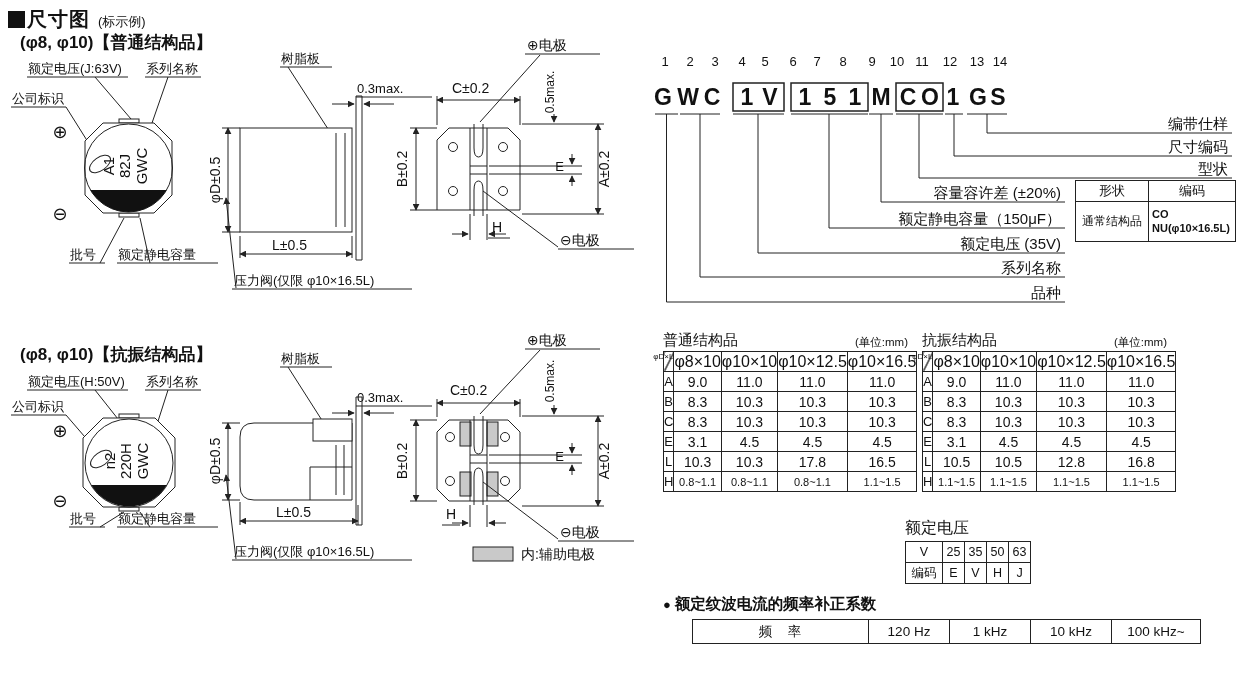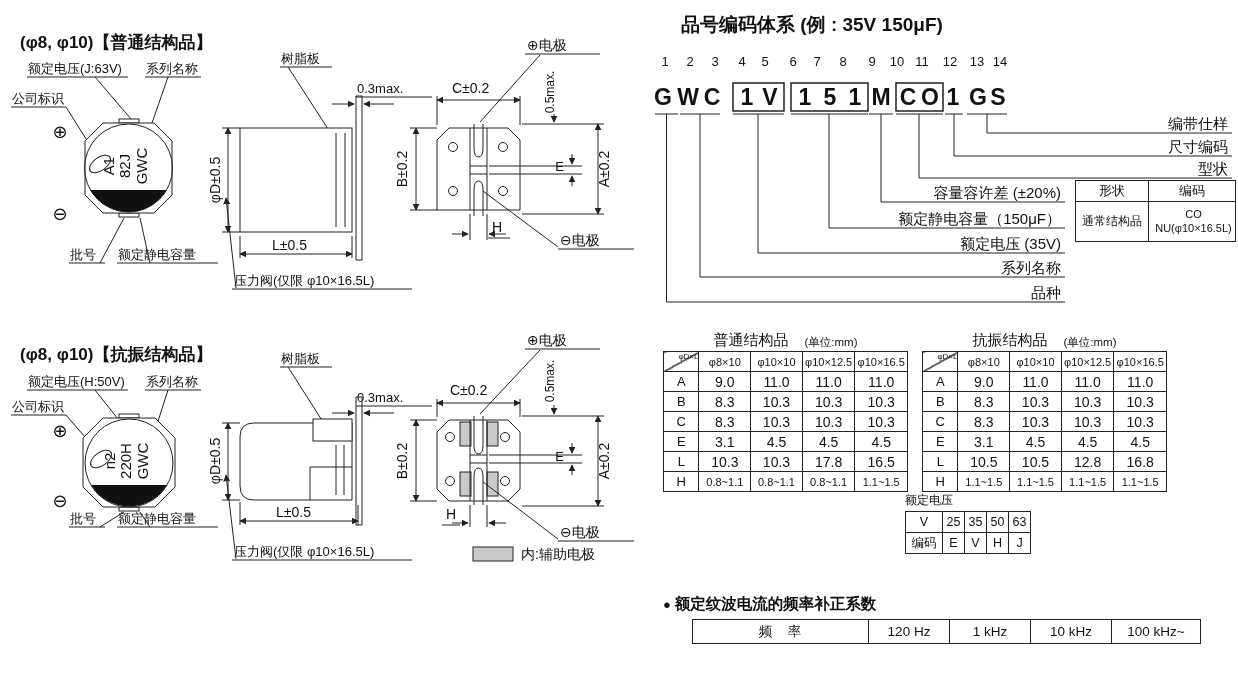--- a/index.html
+++ b/index.html
@@ -21,50 +21,55 @@
   .hdr-note{font-size:13px;margin-left:8px;padding-top:4px;}
   
   .code-title{left:681px;top:12px;font-size:19px;font-weight:bold;}
   table{border-collapse:collapse;background:#fff;}
   td,th{border:1px solid #222;text-align:center;padding:0;font-weight:normal;color:#111;}
   .shape-table{left:1075px;top:180px;padding-left:48px;}
   .shape-table{border:1.5px solid #222;}
   .shape-table th{width:72px;height:20px;font-size:13px;}
   .shape-table th.c2{width:86px;}
   .shape-table td{height:39px;font-size:12px;}
-  .shape-table td.code{font-size:11px;text-align:center;padding-left:3px;line-height:1.2;}
+  .shape-table td.code{font-size:11px;text-align:left;padding-left:3px;line-height:1.2;font-weight:bold;}
   .dimwrap{width:245px;}
-  .dimhead{display:flex;justify-content:center;align-items:flex-end;font-size:15px;height:19px;}
+  .dimhead{display:flex;justify-content:space-between;align-items:flex-end;font-size:15px;height:19px;}
   .dimhead .unit{font-size:11.5px;margin-left:16px;}
   .dimtable{border:1.5px solid #222;margin-top:1px;}
   .dimtable th,.dimtable td{height:19px;font-size:12px;}
-  .dimtable th.hd{font-size:11px;width:52px;}
+  .dimtable th.hd{font-size:16px;width:52px;}
   .dimtable td.lb{width:37px;font-size:13px;}
   .dimtable td.v{width:52px;font-size:14px;}
   .corner{position:relative;width:37px;background:linear-gradient(to bottom right,transparent calc(50% - 0.7px),#222 calc(50% - 0.7px),#222 calc(50% + 0.7px),transparent calc(50% + 0.7px));}
   .corner span{position:absolute;top:0;right:0;font-size:8px;}
   .voltwrap{left:905px;top:492px;}
-  .volt-title{font-size:12px;margin-bottom:2px;}
+  .volt-title{font-size:16px;margin-bottom:2px;margin-top:26px;}
   .volt-table{border:1.5px solid #222;}
   .volt-table td{height:20px;font-size:12.5px;}
   .volt-table td.lb{width:36px;}
   .volt-table td.v{width:21px;}
   .freq-title{left:663px;top:594px;font-size:15.5px;font-weight:bold;display:flex;align-items:center;}
   .freq-title .bullet{font-size:13px;margin-right:4px;}
   .freq-table{left:692px;top:619px;border:1.5px solid #222;}
   .freq-table td{height:23px;font-size:13.5px;}
   .freq-table td.c0{width:175px;letter-spacing:1px;}
   .freq-table td.c{width:80px;}
   .freq-table td.c4{width:88px;}
 </style>
 </head>
 <body>
 
 <div class="canvas">
 
+  <div class="abs hdr">
+    <span class="sq"></span>
+    <span class="hdr-title">尺寸图</span>
+    <span class="hdr-note">(标示例)</span>
+  </div>
 
   <svg class="abs" style="left:0;top:30px" width="660" height="272" viewBox="0 0 660 272">
     <defs>
       <marker id="arN" viewBox="0 0 10 10" refX="9" refY="5" markerWidth="7" markerHeight="7" orient="auto-start-reverse">
         <path d="M0,0 L10,5 L0,10 z" style="fill:#222;stroke:none"></path>
       </marker>
     </defs>
 
     <g>
       <text x="20" y="18" class="t17b">(φ8, φ10)【普通结构品】</text>
@@ -283,21 +288,20 @@
       <text x="446" y="194" class="t14">H</text>
       <line x1="442" y1="200" x2="460" y2="200"></line>
       <text x="560" y="212" class="t14">⊖电极</text>
       <line x1="558" y1="216" x2="634" y2="216"></line>
       <line x1="558" y1="214" x2="483" y2="157"></line>
       <rect x="473" y="222" width="40" height="14" class="fillg"></rect>
       <text x="521" y="234" class="t14">内:辅助电极</text>
     </g>
   </svg>
 
-  <div class="abs code-title">品号编码体系 (例 : 35V 150μF)</div>
 
   <svg class="abs" style="left:655px;top:48px" width="583" height="264" viewBox="0 0 583 264">
     <g>
       <text x="10" y="18" class="t13 mid">1</text>
       <text x="35" y="18" class="t13 mid">2</text>
       <text x="60" y="18" class="t13 mid">3</text>
       <text x="87" y="18" class="t13 mid">4</text>
       <text x="110" y="18" class="t13 mid">5</text>
       <text x="138" y="18" class="t13 mid">6</text>
       <text x="162" y="18" class="t13 mid">7</text>

